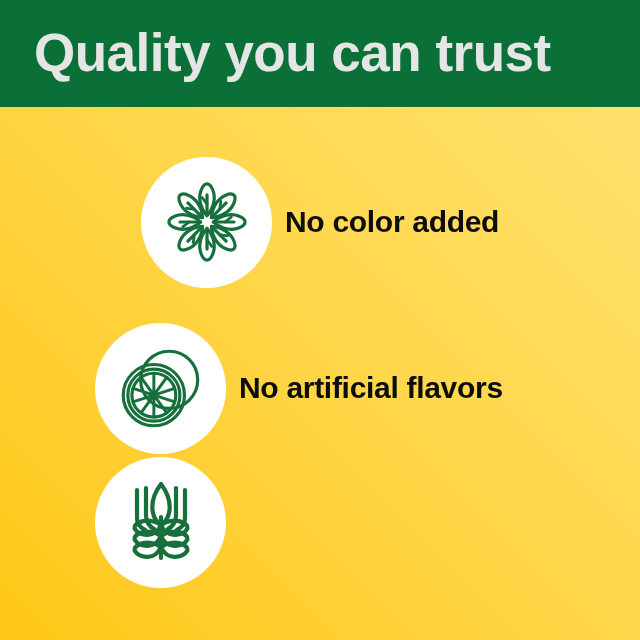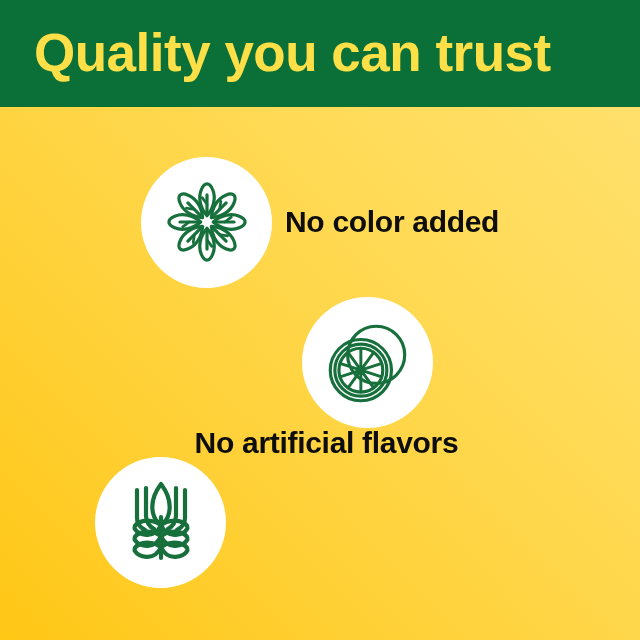--- a/index.html
+++ b/index.html
@@ -34,21 +34,21 @@
     width: 640px;
     height: 107px;
     background: #0B7038;
     display: flex;
     align-items: center;
     box-sizing: border-box;
     padding-left: 34px;
   }
 
   .header-title {
-    color: #fde047;
+    color: #e5e5e5;
     font-family: "Liberation Sans", sans-serif;
     font-size: 53px;
     font-weight: bold;
     line-height: 1;
     letter-spacing: -0.5px;
     white-space: nowrap;
     margin: 0;
     padding: 0;
     transform: translateY(-1px);
   }
@@ -65,21 +65,21 @@
   .feature-row {
     position: absolute;
     left: 0;
     width: 640px;
     height: 150px;
     display: flex;
     align-items: center;
   }
 
   .feature-row.row-1 { top: 40px; margin-left: 46px; }
-  .feature-row.row-2 { top: 190px; flex-direction: column; }
+  .feature-row.row-2 { top: 206px; }
   .feature-row.row-3 { top: 340px; }
 
   .icon-badge {
     position: relative;
     flex: 0 0 auto;
     margin-left: 95px;
     width: 131px;
     height: 131px;
     border-radius: 50%;
     background: #FFFFFF;

